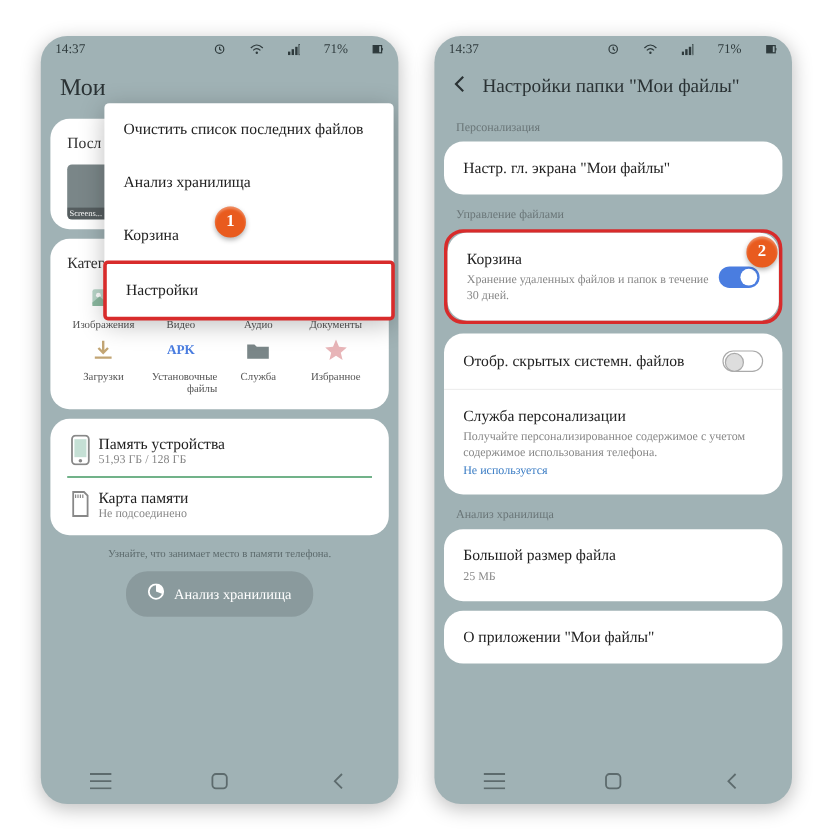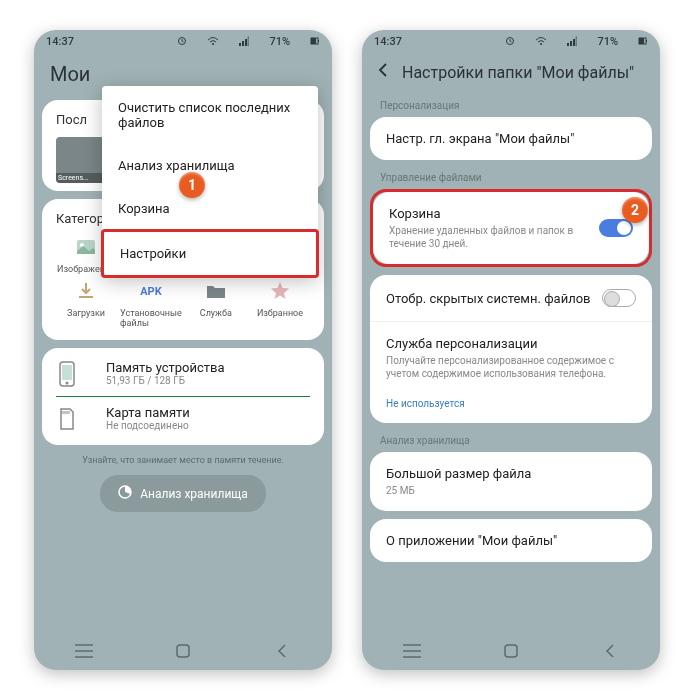--- a/index.html
+++ b/index.html
@@ -14,20 +14,21 @@
   .phone {
     width: 298px;
     height: 640px;
     background: #a0b2b5;
     border-radius: 22px;
     box-shadow: 0 4px 16px rgba(0,0,0,0.25);
     overflow: hidden;
     position: relative;
     display: flex;
     flex-direction: column;
+    font-family: Liberation Serif, serif;
   }
   .status-bar {
     height: 22px;
     display: flex;
     justify-content: space-between;
     align-items: center;
     padding: 0 12px;
     font-size: 11px;
     color: #2e3a3c;
     font-weight: 500;
@@ -65,21 +66,21 @@
     background: rgba(0,0,0,0.3);
     padding: 1px 2px;
   }
   .cat-grid { display: grid; grid-template-columns: repeat(4,1fr); gap: 6px 4px; }
   .cat-item {
     display: flex; flex-direction: column; align-items: center;
     font-size: 9px; color: #555; gap: 6px;
   }
   .cat-icon { width: 22px; height: 22px; display: flex; align-items: center; justify-content: center; }
   .storage-row {
-    display: flex; gap: 28px;
+    display: flex; align-items: center; gap: 4px;
     padding: 8px 0;
   }
   .storage-row + .storage-row { border-top: 1px solid #15803d; }
   .storage-icon { width: 22px; height: 28px; display:flex; align-items:center; justify-content:center; }
   .storage-label { font-size: 13px; color: #222; }
   .storage-sub { font-size: 10px; color: #888; }
   .hint { font-size: 9px; color: #5d6b6d; text-align: center; margin: 10px 0; }
   .pill-btn {
     background: #8a9a9d;
     color: #fff;
@@ -96,22 +97,22 @@
     height: 38px;
     display: flex;
     justify-content: space-around;
     align-items: center;
     color: #5d6b6d;
   }
   .nav-btn { width: 40px; display: flex; justify-content: center; }
   
   .popup {
     position: absolute;
-    top: 56px; right: 14px;
-    width: 216px;
+    top: 56px; right: 4px;
+    width: 241px;
     background: #fff;
     border-radius: 4px;
     box-shadow: 0 4px 20px rgba(0,0,0,0.25);
     z-index: 10;
   }
   .popup-item {
     padding: 14px 16px;
     font-size: 13px;
     color: #222;
   }
@@ -155,21 +156,21 @@
     padding: 14px 16px;
     font-size: 13px;
     color: #222;
     display: flex;
     align-items: center;
     justify-content: space-between;
   }
   .setting-row + .setting-row { border-top: 1px solid #eee; }
   .setting-main { flex: 1; }
   .setting-sub { font-size: 10px; color: #888; margin-top: 3px; line-height: 1.3; }
-  .setting-link { font-size: 10px; color: #3a7cc4; margin-top: 18px; }
+  .setting-link { font-size: 10px; color: #3a7cc4; margin-top: 3px; }
   .card-highlight {
     border: 3px solid #d82b2b;
     border-radius: 16px;
     margin-bottom: 8px;
   }
   .card-highlight .setting-card { margin: 0; }
   .toggle {
     width: 34px; height: 18px;
     border-radius: 10px;
     position: relative;
@@ -284,21 +285,21 @@
           <span class="cat-icon">
               <svg width="22" height="22" viewBox="0 0 22 22">
                 <path d="M11 3 V13 M7 9 L11 13 L15 9" stroke="#c2a574" stroke-width="2" fill="none"></path>
                 <path d="M4 17 H18" stroke="#c2a574" stroke-width="2"></path>
               </svg>
             </span>
           <span>Загрузки</span>
         </div>
         <div class="cat-item">
           <span class="cat-icon" style="color:#4a7de0;font-weight:700;font-size:11px;">APK</span>
-          <span style="text-align:left;">Установочные файлы</span>
+          <span style="text-align:right;">Установочные файлы</span>
         </div>
         <div class="cat-item">
           <span class="cat-icon">
               <svg width="22" height="22" viewBox="0 0 22 22">
                 <path d="M2 6 H8 L10 8 H20 V18 H2 Z" fill="#7a8688"></path>
               </svg>
             </span>
           <span>Служба</span>
         </div>
         <div class="cat-item">
@@ -333,21 +334,21 @@
               <path d="M5 3 V6 M7 3 V6 M9 3 V6 M11 3 V6" stroke="#888"></path>
             </svg>
           </span>
         <div>
           <div class="storage-label">Карта памяти</div>
           <div class="storage-sub">Не подсоединено</div>
         </div>
       </div>
     </div>
 
-    <div class="hint">Узнайте, что занимает место в памяти течение.</div>
+    <div class="hint">Узнайте, что занимает место в памяти телефона.</div>
     <div class="pill-btn">
       <span><svg width="14" height="14" viewBox="0 0 14 14">
             <circle cx="7" cy="7" r="6" fill="none" stroke="#fff" stroke-width="1.5"></circle>
             <path d="M7 1 A6 6 0 0 1 12.5 9 L7 7 Z" fill="#fff"></path>
           </svg></span>
       <span>Анализ хранилища</span>
     </div>
   </div>
 
   <div class="nav-bar">

